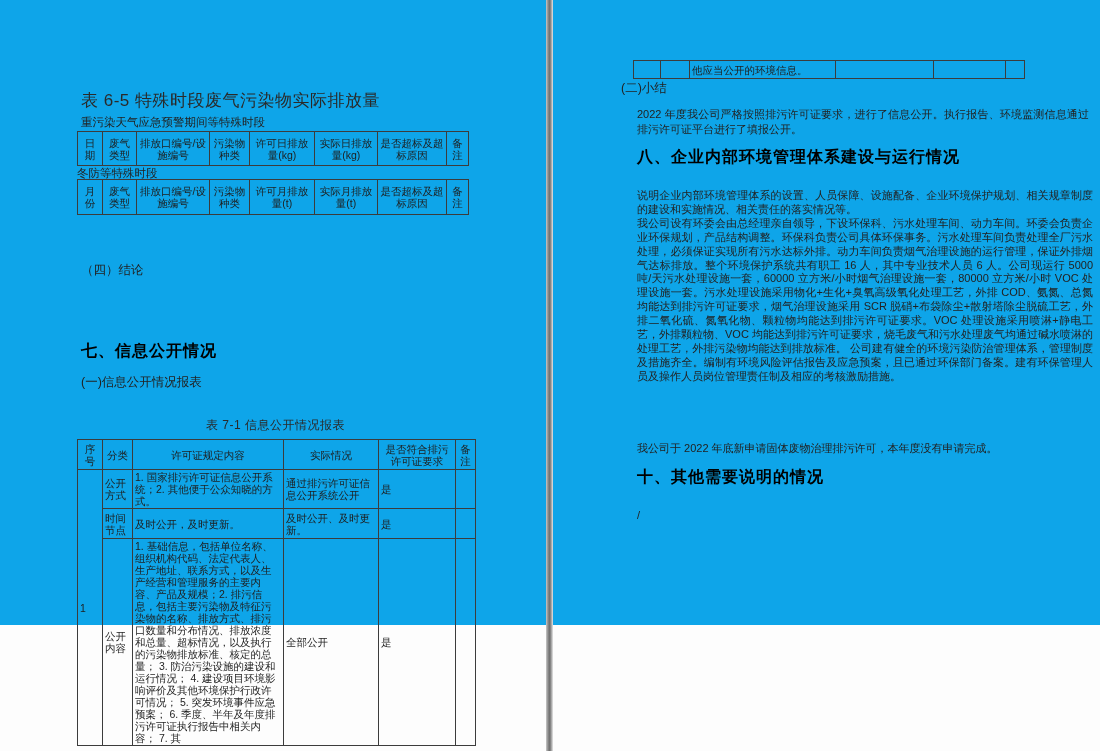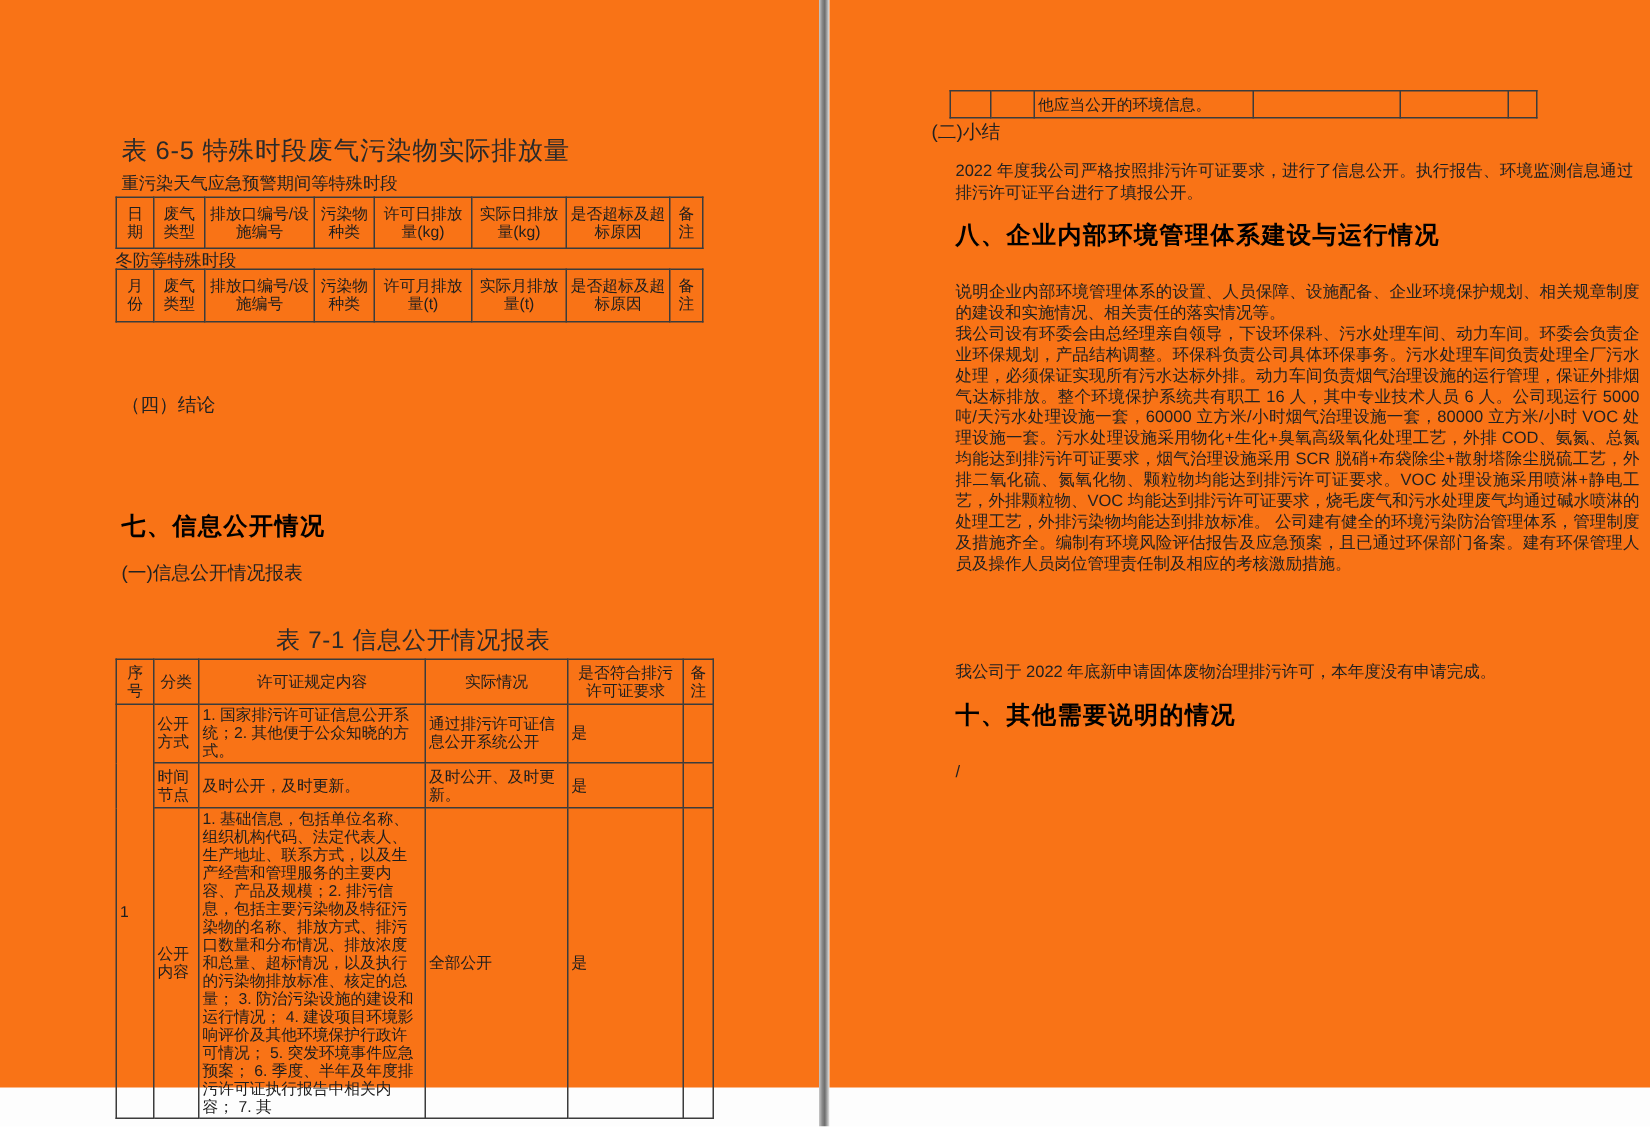--- a/index.html
+++ b/index.html
@@ -4,21 +4,21 @@
 <style>
   * { margin:0; padding:0; box-sizing:border-box; }
   html,body { width:1100px; height:751px; overflow:hidden; }
   body {
     font-family: "Liberation Sans", "DejaVu Sans", sans-serif;
     background:#ffffff; color:#1e1e1e;
     -webkit-font-smoothing:antialiased;
   }
   #canvas { position:relative; width:1100px; height:751px; background:#fdfdfd; }
 
-  .page { position:absolute; top:0; height:725px; background:#f97316; }
+  .page { position:absolute; top:0; height:625px; background:#0ea5e9; }
   #page-left  { left:0;   width:547px; }
   #page-right { left:553px; width:547px; }
 
   #page-divider {
     position:absolute; top:0; left:546px; width:7px; height:751px;
     background:linear-gradient(to right, #c9c9c9 0%, #8a8a8a 30%, #6d6d6d 55%, #aeaeae 80%, #e8e8e8 100%);
   }
 
   .abs { position:absolute; }
 
@@ -109,21 +109,21 @@
     </tbody>
       </table>
 
     <div class="abs sub-head" style="left:81px; top:262px;">（四）结论</div>
 
 
     <div class="abs big-head" style="left:81px; top:341px;">七、信息公开情况</div>
 
     <div class="abs sub-head" style="left:81px; top:374px;">(一)信息公开情况报表</div>
 
-    <div class="abs caption" style="left:77px; top:417px; width:397px; text-align:center; font-size:16px;">表 7-1 信息公开情况报表</div>
+    <div class="abs caption" style="left:77px; top:417px; width:397px; text-align:center; font-size:12px;">表 7-1 信息公开情况报表</div>
 
     <table class="doc abs" style="left:77px; top:439px; width:398px;">
       <colgroup>
         <col style="width:25px">
           <col style="width:30px">
           <col style="width:151px">
         <col style="width:95px">
           <col style="width:77px">
           <col style="width:20px">
       </colgroup>

